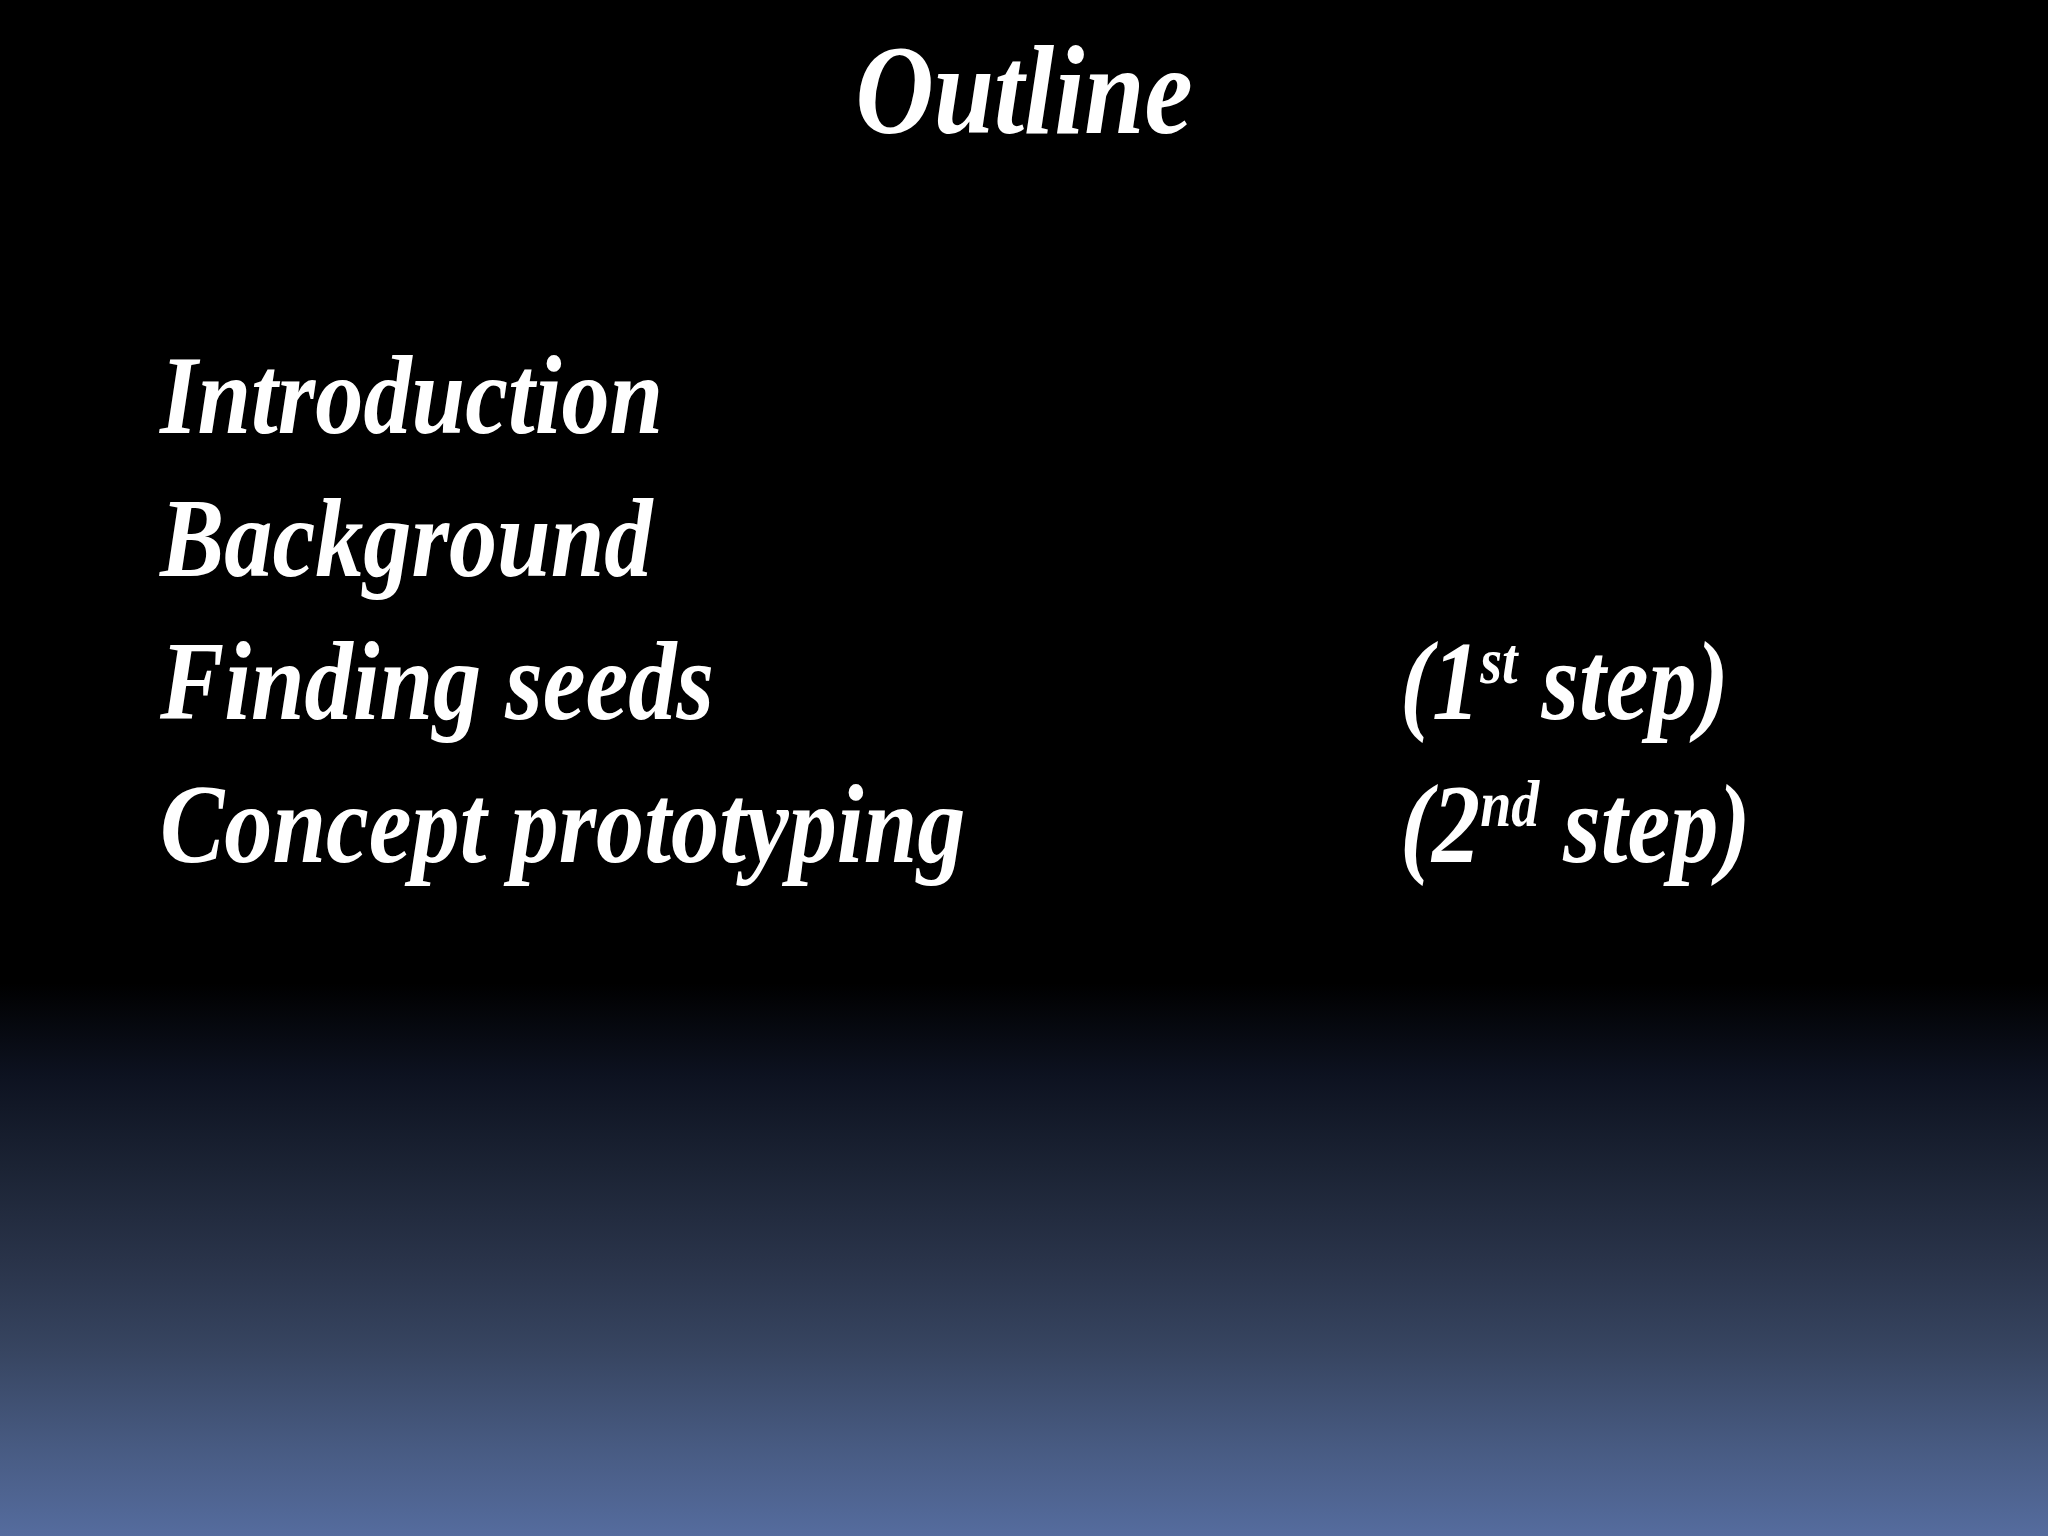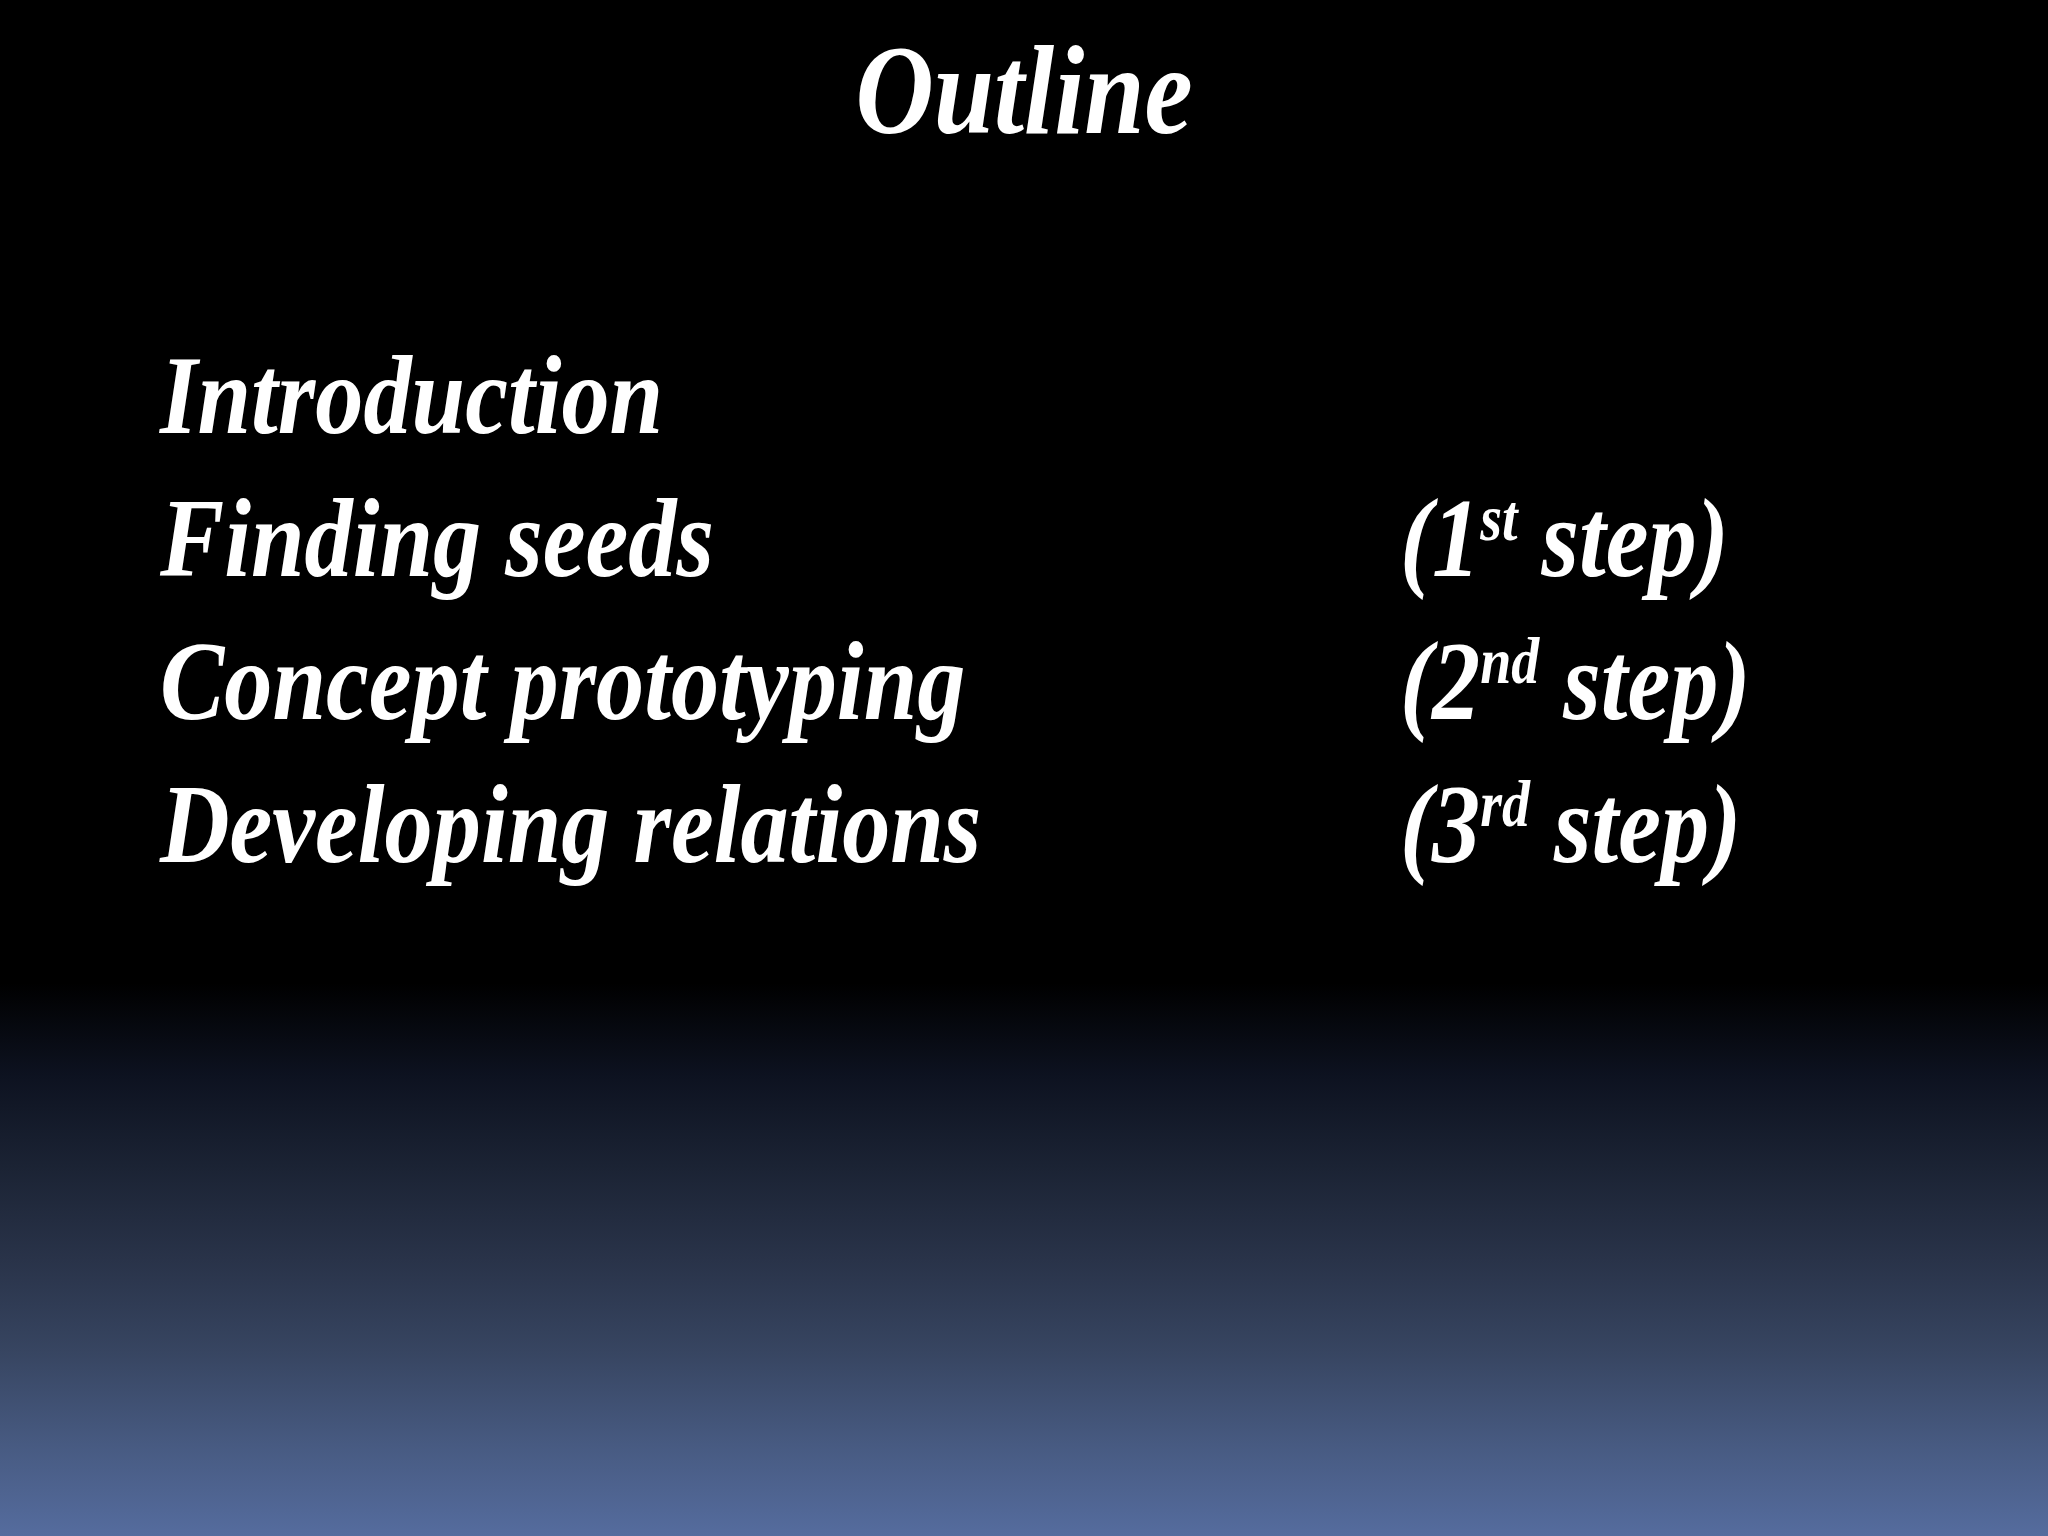--- a/index.html
+++ b/index.html
@@ -83,32 +83,32 @@
     <span class="squeeze">Outline</span>
   </div>
 
   <div class="outline-list">
 
     <div class="row">
       <span class="item-text">Introduction</span>
       <span class="step"><span class="step-text"><span></span><sup></sup><span></span></span></span>
     </div>
 
+    <div class="row">
+      <span class="item-text">Background</span>
+      <span class="step"><span class="step-text"><span></span><sup></sup><span></span></span></span>
+    </div>
 
     <div class="row">
       <span class="item-text">Finding seeds</span>
       <span class="step"><span class="step-text"><span>(1</span><sup>st</sup><span> step)</span></span></span>
     </div>
 
     <div class="row">
       <span class="item-text">Concept prototyping</span>
       <span class="step"><span class="step-text"><span>(2</span><sup>nd</sup><span> step)</span></span></span>
     </div>
 
-    <div class="row">
-      <span class="item-text">Developing relations</span>
-      <span class="step"><span class="step-text"><span>(3</span><sup>rd</sup><span> step)</span></span></span>
-    </div>
 
 
 
   </div>
 </div>
 
 </body></html>

